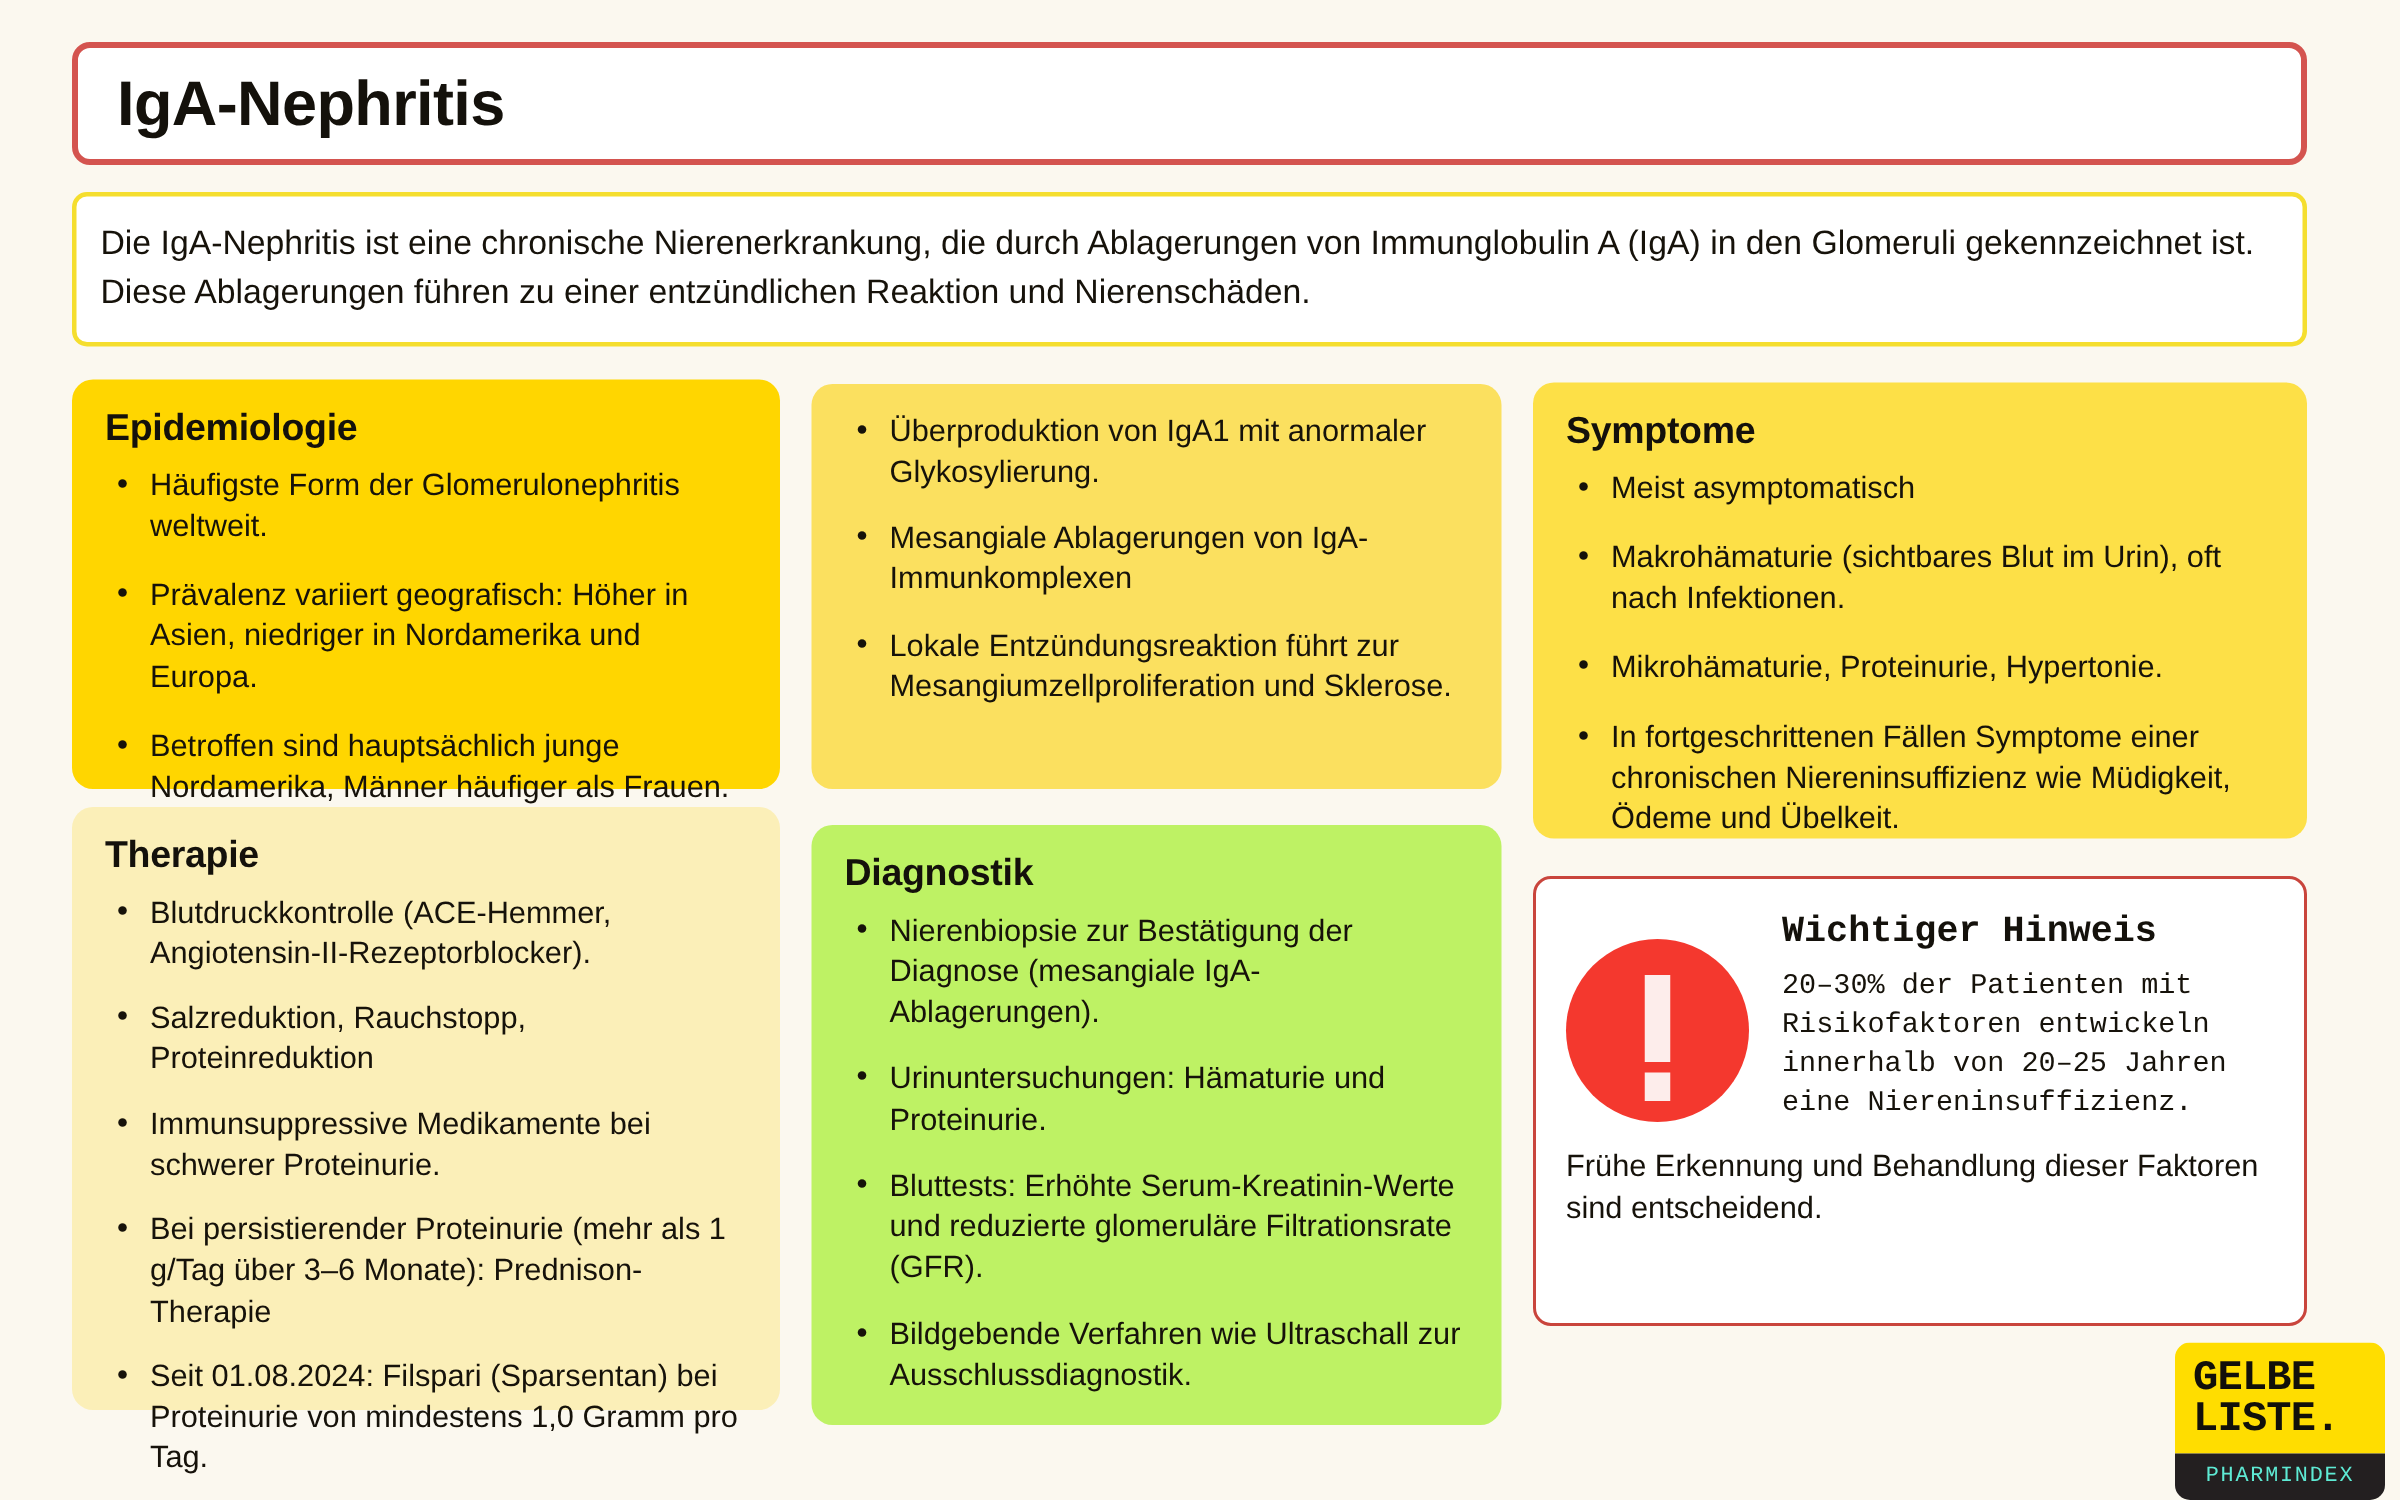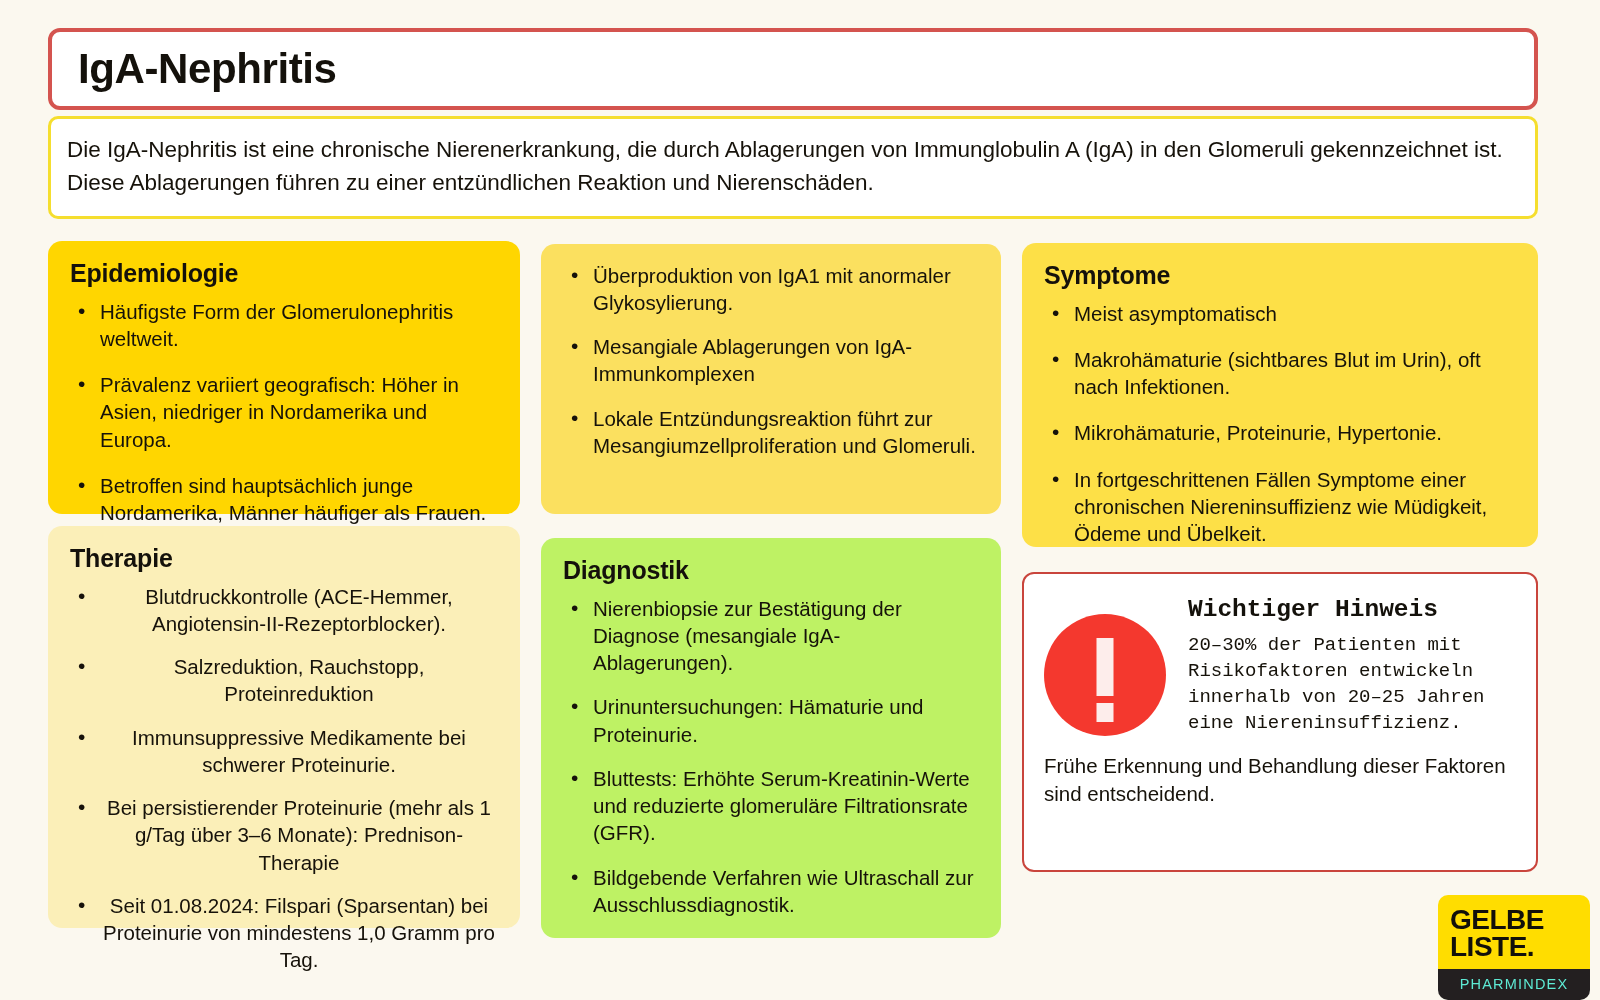--- a/index.html
+++ b/index.html
@@ -23,21 +23,21 @@
 
   
   .title-box {
     border: 4px solid #D4544F;
     border-radius: 12px;
     background: #FFFFFF;
     height: 82px;
     display: flex;
     align-items: center;
     padding: 0 26px;
-    margin-bottom: 6px;
+    margin-bottom: 18px;
   }
   .title-box h1 {
     font-size: 42px;
     font-weight: 700;
     letter-spacing: -0.4px;
     line-height: 1;
     color: #14110b;
   }
 
   
@@ -100,21 +100,21 @@
   }
 
   .card-epidemiologie { background: #FFD600; height: 273px; }
   .card-pathogenese   { background: #FBE05F; height: 270px; margin-top: 3px; }
   .card-symptome      { background: #fde047; height: 304px; margin-top: 2px; }
   .card-therapie      { background: #FBEFB8; height: 402px; margin-top: 12px; }
   .card-diagnostik    { background: #bef264; height: 400px; margin-top: 24px; }
 
   .card-epidemiologie li { margin-bottom: 19px; }
   .card-symptome li      { margin-bottom: 19px; }
-  .card-therapie li      { margin-bottom: 16px; text-align: center; }
+  .card-therapie li      { margin-bottom: 16px; }
   .card-diagnostik li    { margin-bottom: 17px; }
 
   
   .warning-box {
     border: 2px solid #C9453C;
     border-radius: 12px;
     background: #FFFFFF;
     margin-top: 25px;
     height: 300px;
     padding: 22px 24px 18px 20px;
@@ -160,24 +160,24 @@
     line-height: 1.37;
     color: #16120a;
     margin-top: 16px;
   }
 
   
   .logo {
     position: absolute;
     right: 10px;
     bottom: 0px;
-    width: 152px;
+    width: 140px;
     border-radius: 10px;
     overflow: hidden;
-    font-family: Liberation Sans, sans-serif;
+    font-family: Liberation Mono, monospace;
   }
   .logo-top {
     background: #FFDD00;
     padding: 12px 12px 8px 12px;
     text-align: left;
   }
   .logo-top .l1, .logo-top .l2 {
     font-size: 28px;
     font-weight: 700;
     line-height: 0.96;
@@ -228,21 +228,21 @@
           <li>Seit 01.08.2024: Filspari (Sparsentan) bei Proteinurie von mindestens 1,0 Gramm pro Tag.</li>
         </ul>
       </section>
     </div>
 
     <div class="col-b">
       <section class="card card-pathogenese">
         <ul>
           <li>Überproduktion von IgA1 mit anormaler Glykosylierung.</li>
           <li>Mesangiale Ablagerungen von IgA-Immunkomplexen</li>
-          <li>Lokale Entzündungsreaktion führt zur Mesangiumzellproliferation und Glomeruli.</li>
+          <li>Lokale Entzündungsreaktion führt zur Mesangiumzellproliferation und Sklerose.</li>
         </ul>
       </section>
 
       <section class="card card-diagnostik">
         <h2>Diagnostik</h2>
         <ul>
           <li>Nierenbiopsie zur Bestätigung der Diagnose (mesangiale IgA-Ablagerungen).</li>
           <li>Urinuntersuchungen: Hämaturie und Proteinurie.</li>
           <li>Bluttests: Erhöhte Serum-Kreatinin-Werte und reduzierte glomeruläre Filtrationsrate (GFR).</li>
           <li>Bildgebende Verfahren wie Ultraschall zur Ausschlussdiagnostik.</li>

